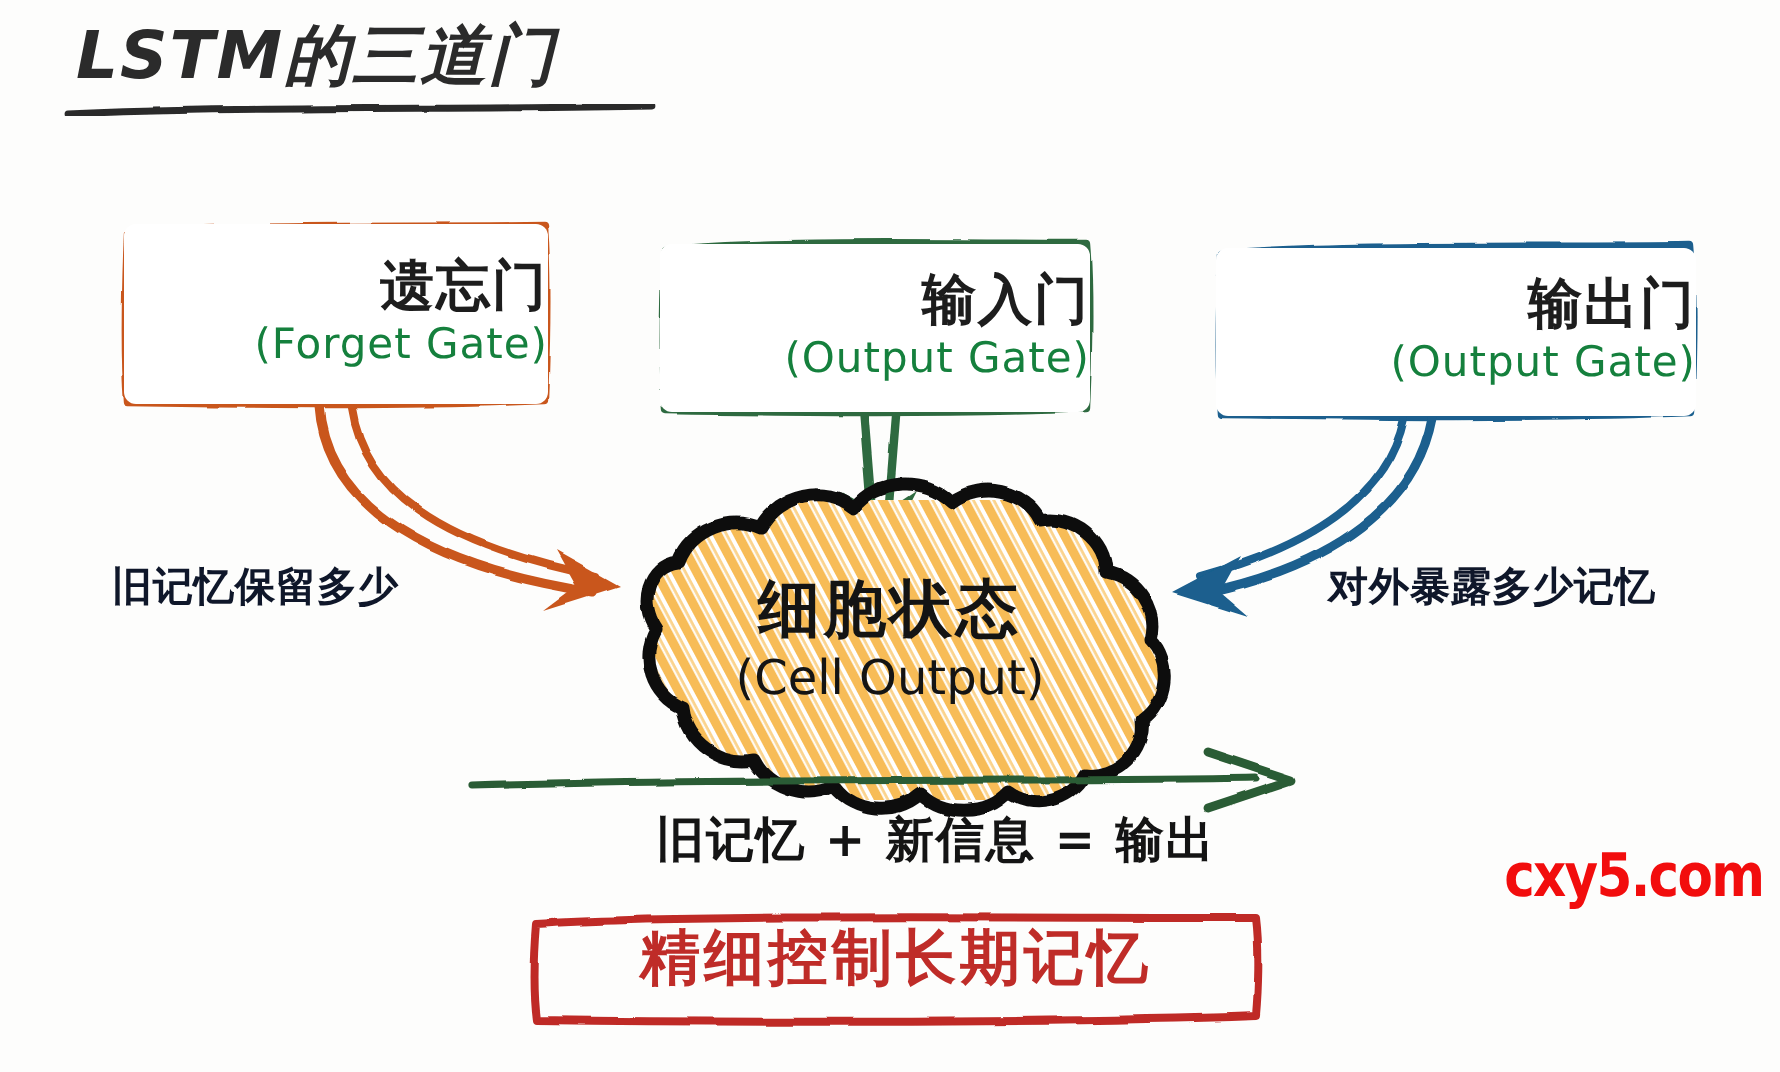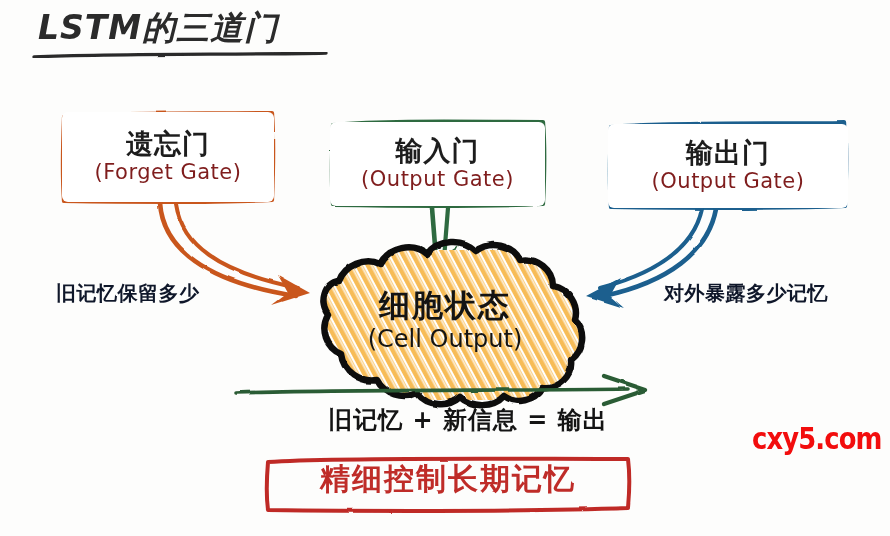--- a/index.html
+++ b/index.html
@@ -47,37 +47,37 @@
     white-space: nowrap;
   }
 
   
   .gate-box {
     position: absolute;
     box-sizing: border-box;
     background: #ffffff;
     display: flex;
     flex-direction: column;
-    align-items: center;
+    align-items: flex-end;
     justify-content: center;
     border-radius: 6px;
   }
   .gate-cn {
     font-family: "DejaVu Sans", sans-serif;
     font-size: 27px;
     font-weight: 700;
     color: #1d1d1d;
     line-height: 1.05;
     letter-spacing: 1px;
   }
   .gate-en {
     font-family: "DejaVu Sans", sans-serif;
     font-size: 21px;
     font-weight: 400;
-    color: #7f1d1d;
+    color: #15803d;
     line-height: 1.15;
     margin-top: 2px;
     letter-spacing: 0.5px;
   }
 
   #gate-forget { left: 62px;  top: 112px; width: 212px; height: 90px; }
   #gate-input  { left: 330px; top: 122px; width: 215px; height: 84px; }
   #gate-output { left: 608px; top: 124px; width: 240px; height: 84px; }
 
   

